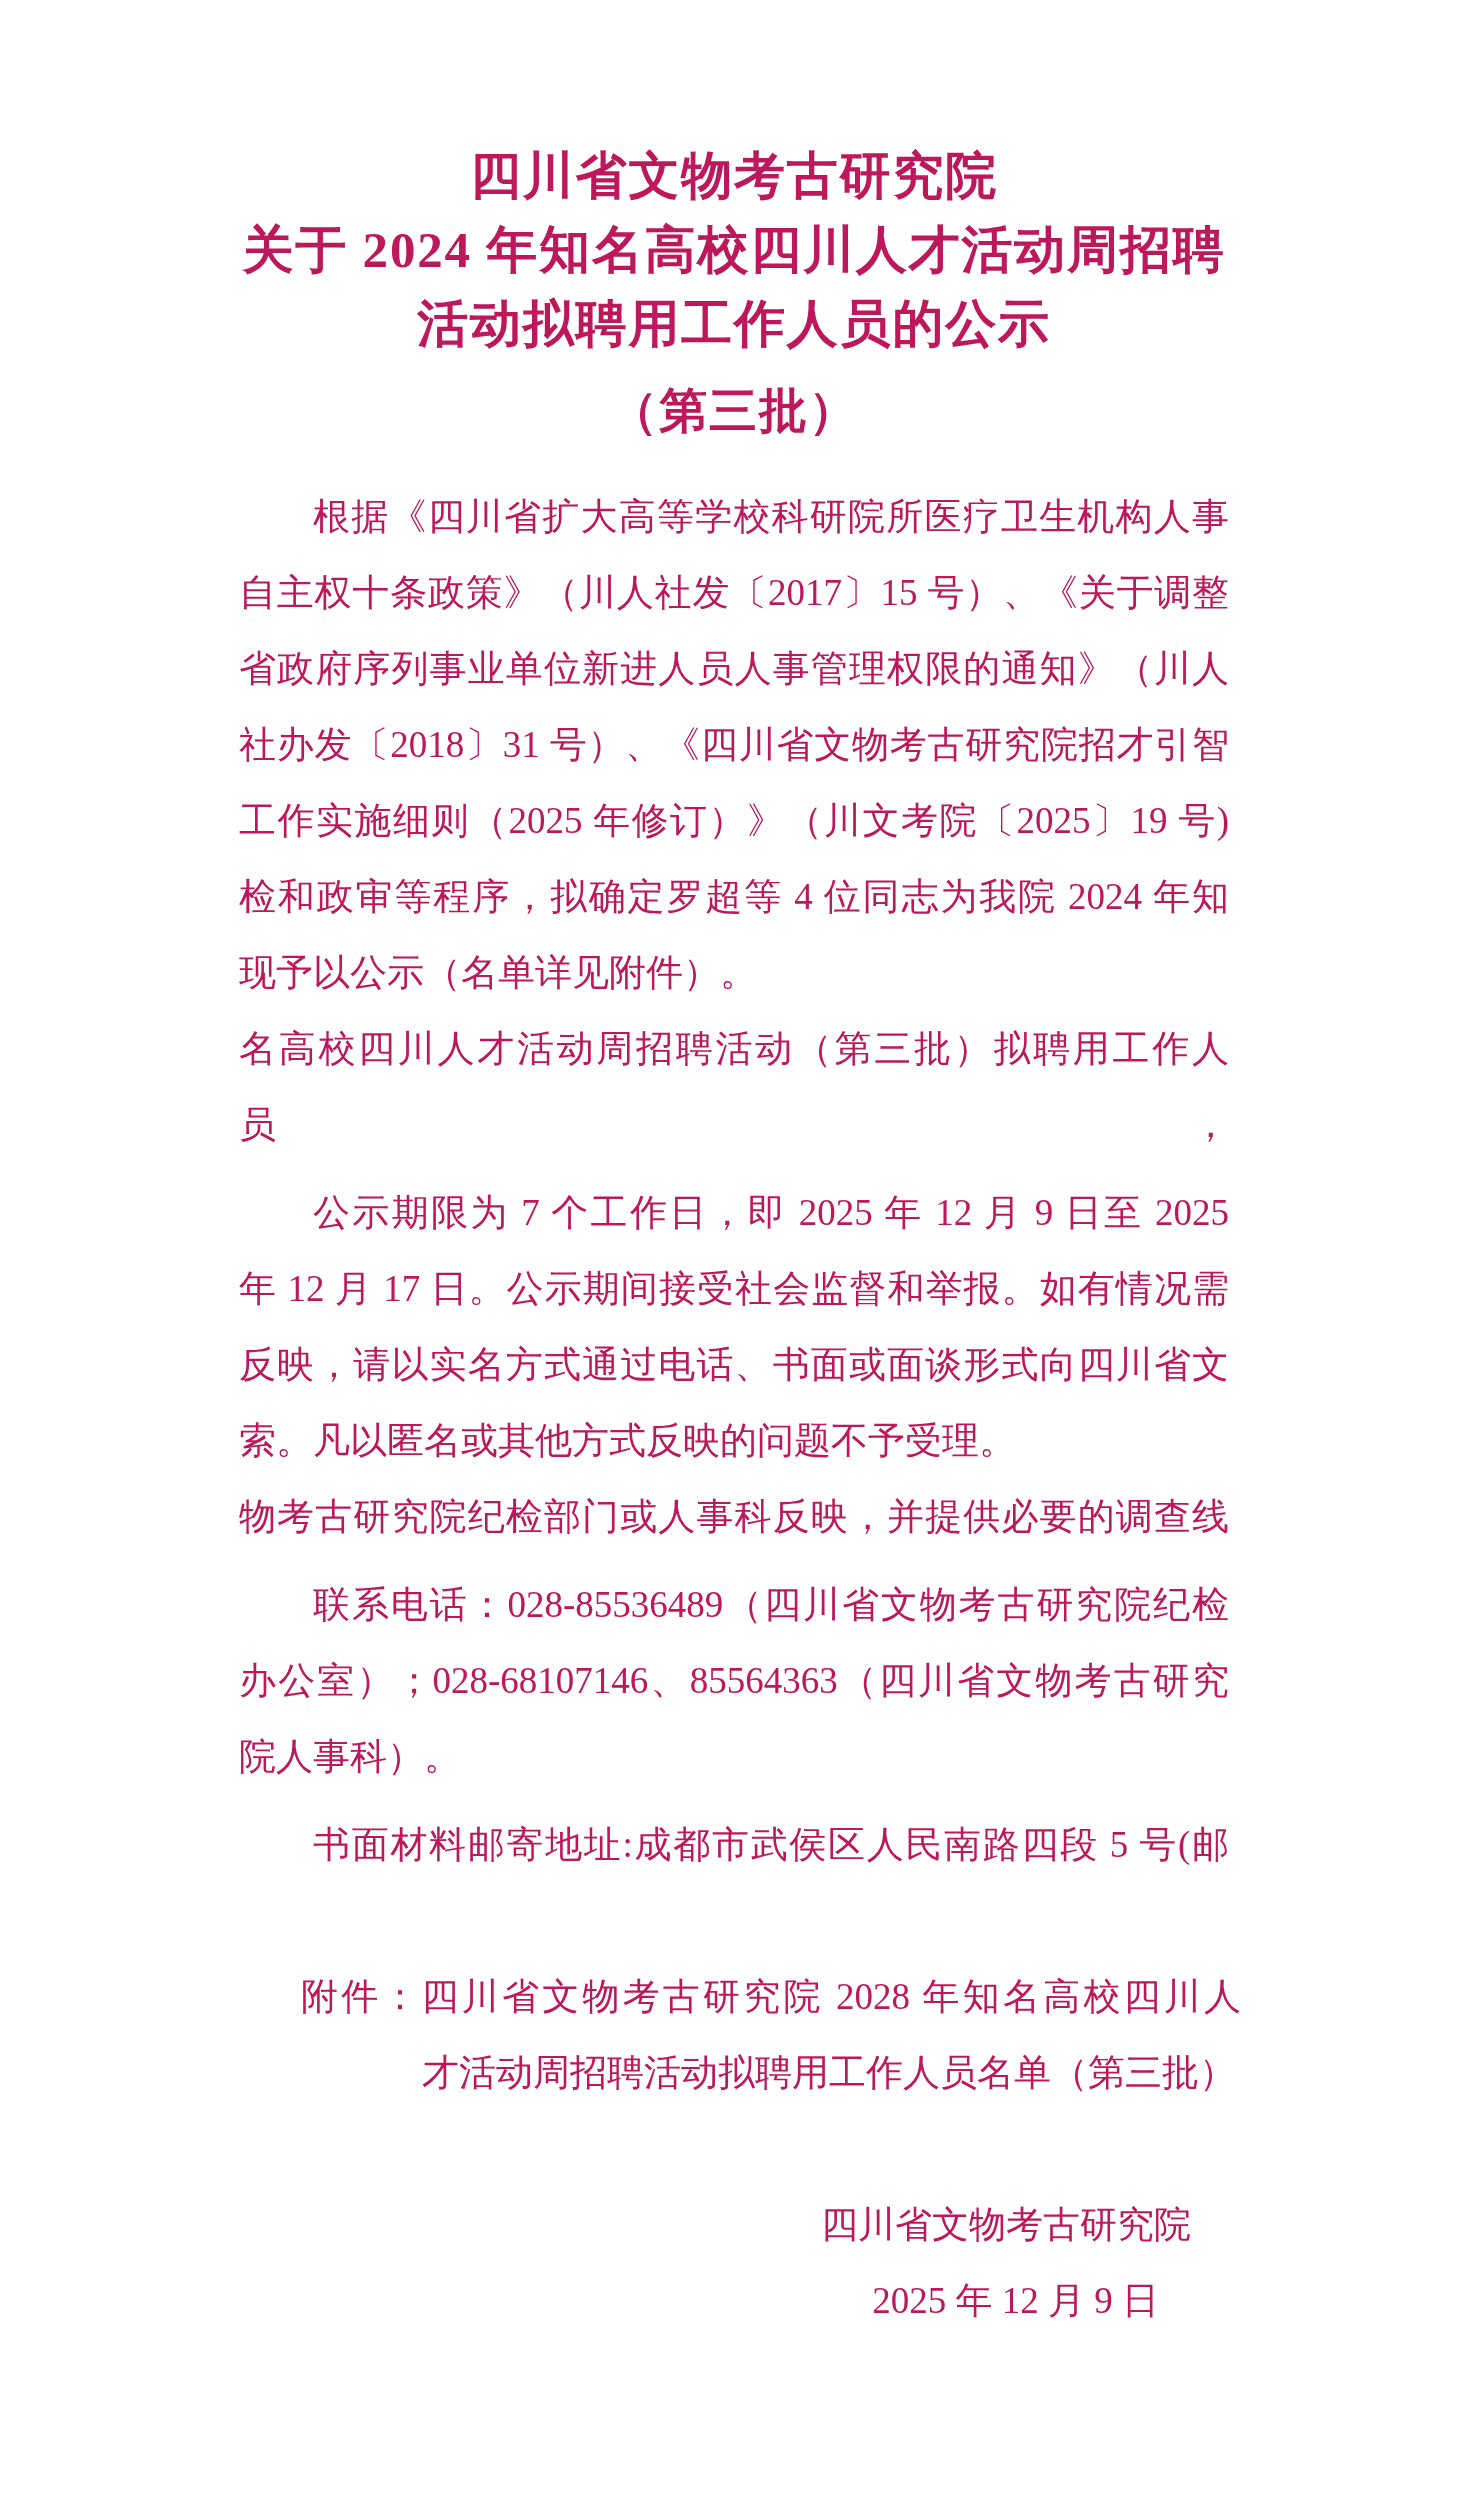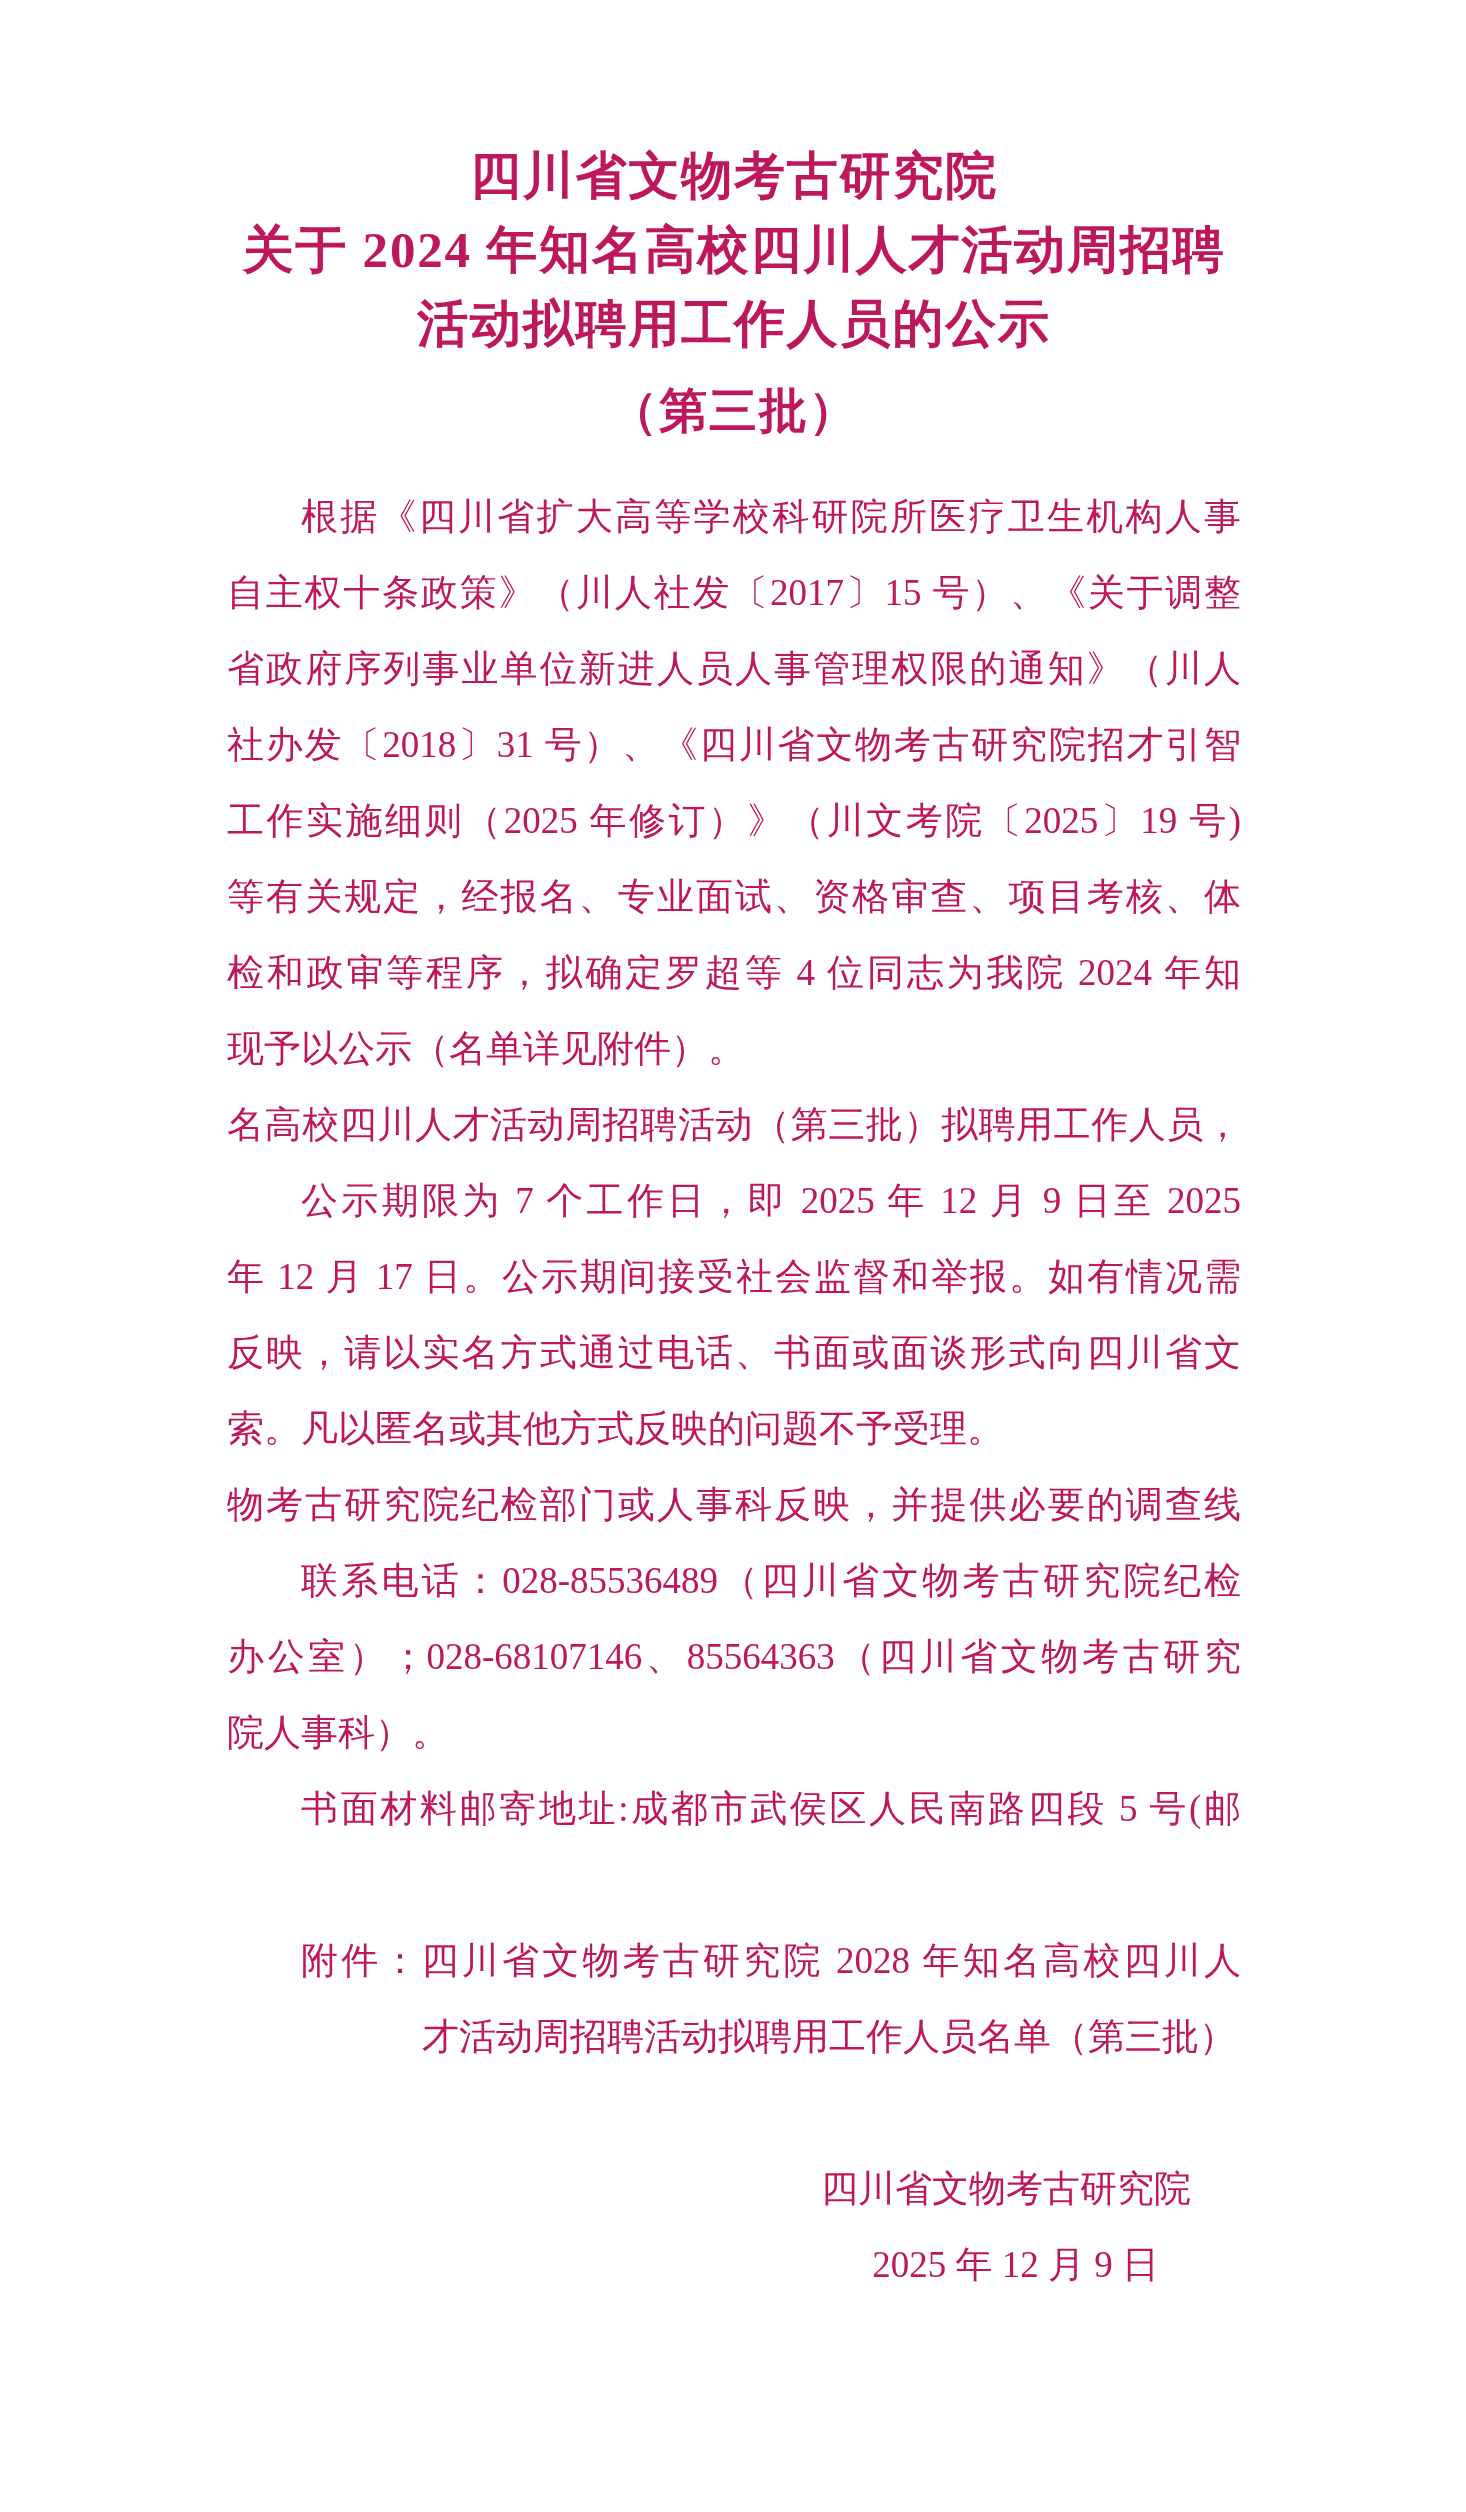--- a/index.html
+++ b/index.html
@@ -38,21 +38,21 @@
     line-height: 74px;
     font-weight: bold;
     text-align: center;
     letter-spacing: 1.8px;
   }
   
   .body-block {
     margin-top: 30.5px;
   }
   .para {
-    margin: 0;
+    margin: 12px;
     padding: 0;
   }
   .body-line {
     font-size: 37px;
     line-height: 76px;
     margin: 0;
   }
   .jline {
     text-align: justify;
     text-align-last: justify;
@@ -101,21 +101,20 @@
 
     <div class="batch-line">（第三批）</div>
 
     <main class="body-block" id="bodyBlock">
         <div class="para">
           <div class="body-line jline first">根据《四川省扩大高等学校科研院所医疗卫生机构人事</div>
           <div class="body-line jline">自主权十条政策》（川人社发〔2017〕15 号）、《关于调整</div>
           <div class="body-line jline">省政府序列事业单位新进人员人事管理权限的通知》（川人</div>
           <div class="body-line jline">社办发〔2018〕31 号）、《四川省文物考古研究院招才引智</div>
           <div class="body-line jline">工作实施细则（2025 年修订）》（川文考院〔2025〕19 号)</div>
-          <div class="body-line jline">等有关规定，经报名、专业面试、资格审查、项目考核、体</div>
           <div class="body-line jline">检和政审等程序，拟确定罗超等 4 位同志为我院 2024 年知</div>
           <div class="body-line jline end">现予以公示（名单详见附件）。</div>
           <div class="body-line jline">名高校四川人才活动周招聘活动（第三批）拟聘用工作人员，</div>
         </div>
         <div class="para">
           <div class="body-line jline first">公示期限为 7 个工作日，即 2025 年 12 月 9 日至 2025</div>
           <div class="body-line jline">年 12 月 17 日。公示期间接受社会监督和举报。如有情况需</div>
           <div class="body-line jline">反映，请以实名方式通过电话、书面或面谈形式向四川省文</div>
           <div class="body-line jline end">索。凡以匿名或其他方式反映的问题不予受理。</div>
           <div class="body-line jline">物考古研究院纪检部门或人事科反映，并提供必要的调查线</div>

